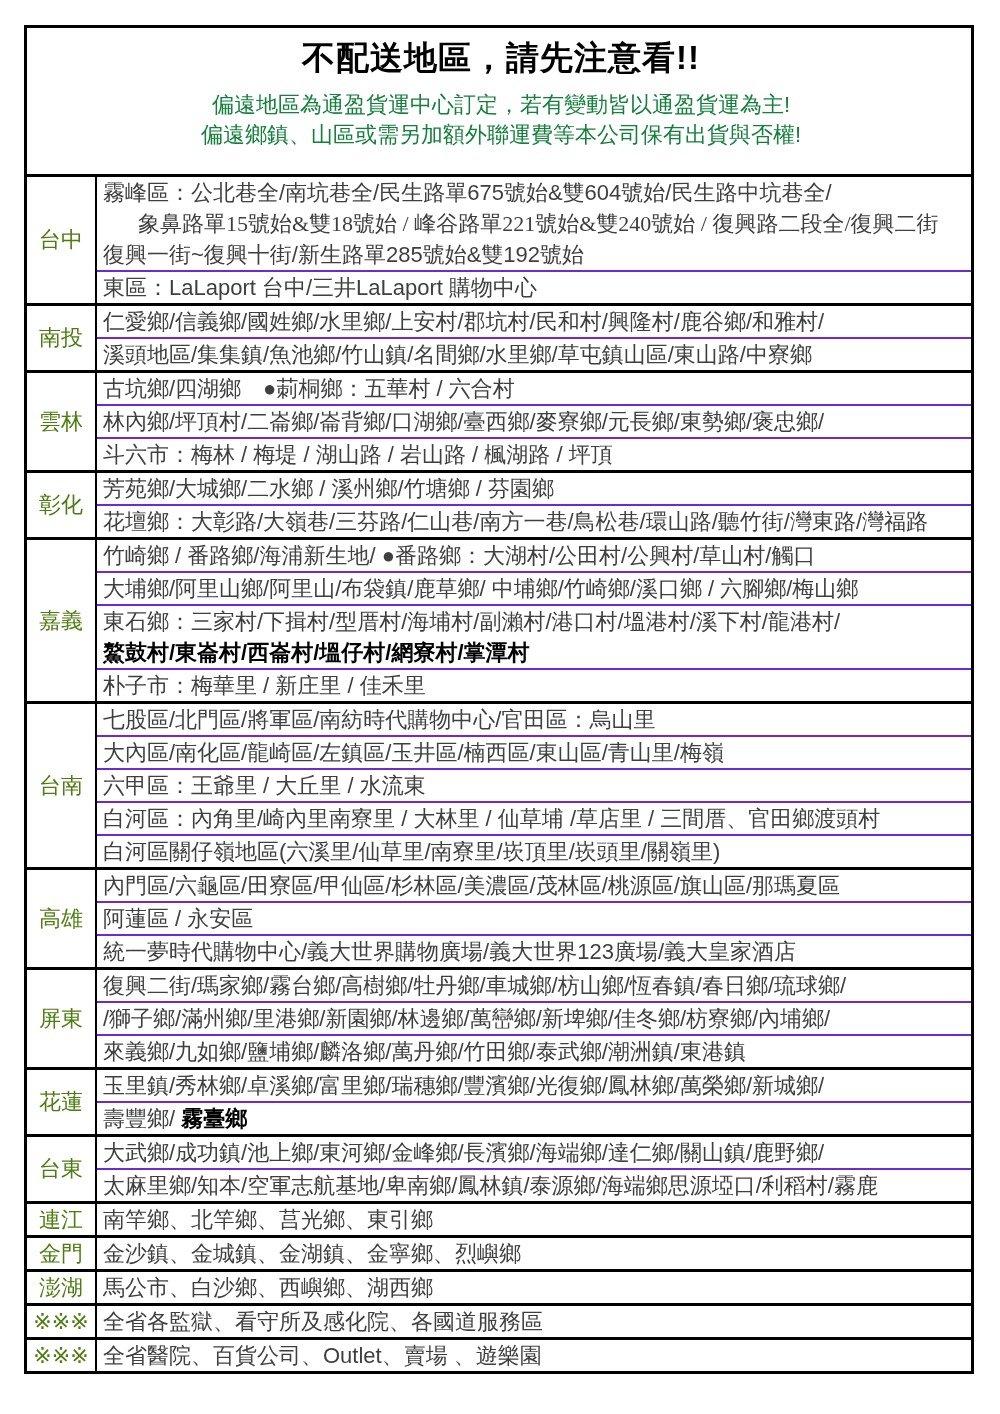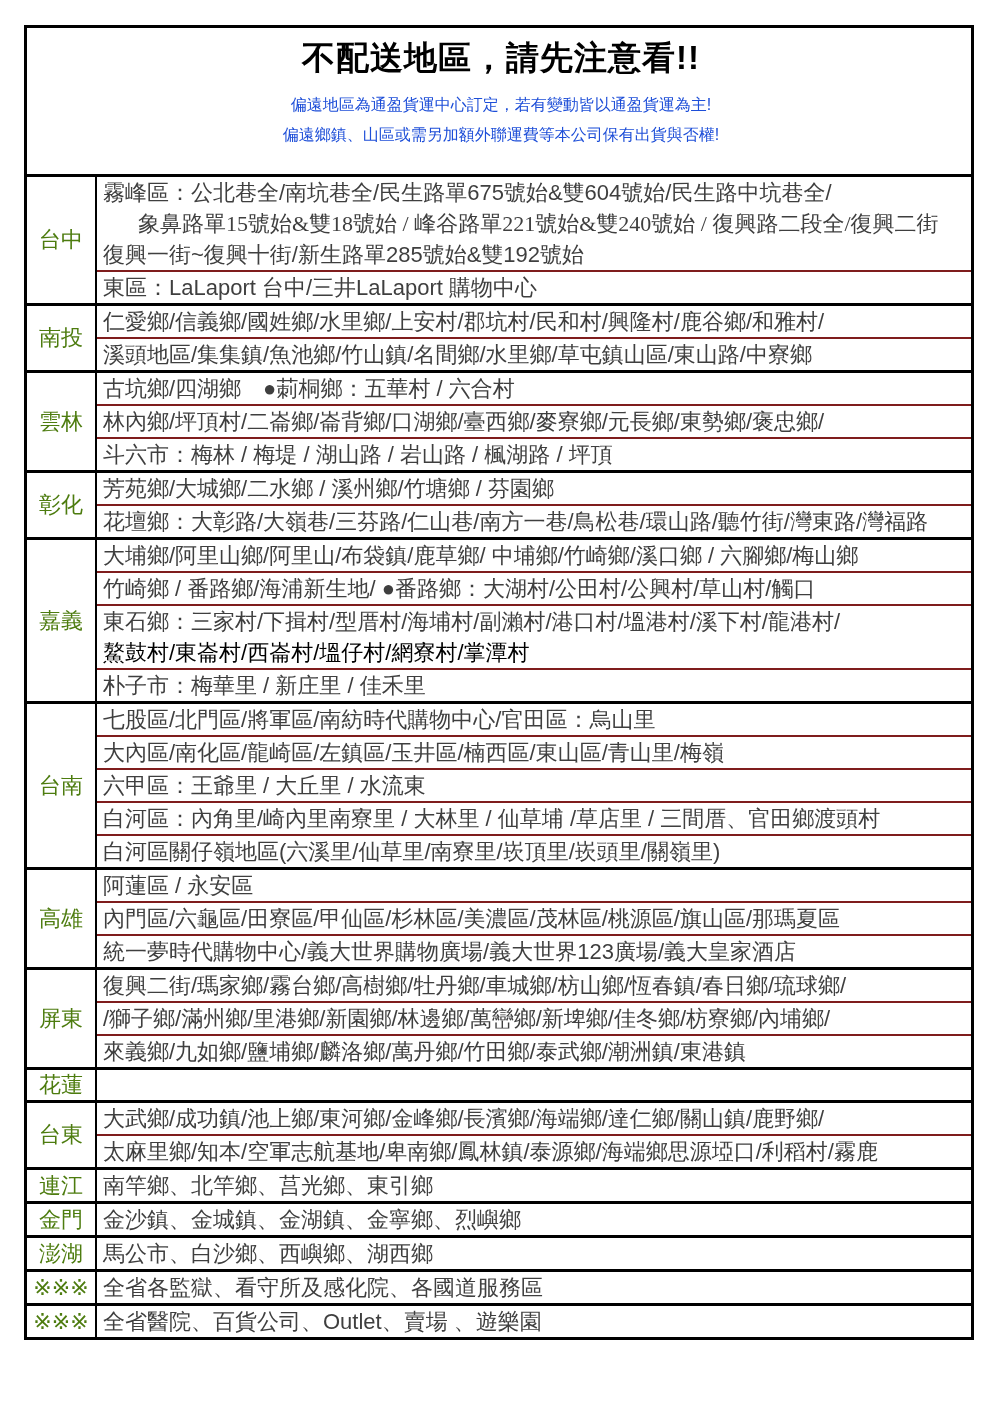--- a/index.html
+++ b/index.html
@@ -16,43 +16,43 @@
   .table-header{
     text-align:center;
     padding:8px 0 24px 4px;
   }
   .notice-title{
     font-size:33px;line-height:44px;font-weight:700;color:#000;
     letter-spacing:1px;
     margin-bottom:10px;
   }
   .notice-note{
-    font-size:16px;line-height:30px;color:#1d4ed8;
+    font-size:22px;line-height:30px;color:#15803d;
   }
   .group{
     display:flex;border-top:3px solid #000;
   }
   .label{
     flex:0 0 70px;
     display:flex;align-items:center;justify-content:center;
     font-size:22px;color:#4d7c0f;
     border-right:2px solid #000;
     padding:0 2px;box-sizing:border-box;
   }
   .rows{flex:1;min-width:0;display:flex;flex-direction:column;}
   .row{padding:0;}
-  .row + .row{border-top:2px solid #7f1d1d;}
+  .row + .row{border-top:2px solid #6d28d9;}
   .line{
     font-size:22px;line-height:29px;
     padding:1px 4px 1px 6px;
     white-space:nowrap;overflow:hidden;
     color:#3f3f3f;
   }
   .serif{font-family:"Liberation Serif","DejaVu Serif",serif;margin-left:35px;}
-  .bold{font-weight:400;color:#000;}
+  .bold{font-weight:700;color:#000;}
 </style>
 </head>
 <body>
 
 <div class="table">
 
   <div class="table-header">
     <div class="notice-title">不配送地區，請先注意看!!</div>
     <div class="notice-note">偏遠地區為通盈貨運中心訂定，若有變動皆以通盈貨運為主!</div>
     <div class="notice-note">偏遠鄉鎮、山區或需另加額外聯運費等本公司保有出貨與否權!</div>
@@ -108,24 +108,24 @@
       <div class="row">
         <div class="line">花壇鄉：大彰路/大嶺巷/三芬路/仁山巷/南方一巷/鳥松巷/環山路/聽竹街/灣東路/灣福路</div>
       </div>
     </div>
   </div>
 
   <div class="group">
     <div class="label">嘉義</div>
     <div class="rows">
       <div class="row">
+        <div class="line">竹崎鄉 / 番路鄉/海浦新生地/ ●番路鄉：大湖村/公田村/公興村/草山村/觸口</div>
+      </div>
+      <div class="row">
         <div class="line">大埔鄉/阿里山鄉/阿里山/布袋鎮/鹿草鄉/ 中埔鄉/竹崎鄉/溪口鄉 / 六腳鄉/梅山鄉</div>
-      </div>
-      <div class="row">
-        <div class="line">竹崎鄉 / 番路鄉/海浦新生地/ ●番路鄉：大湖村/公田村/公興村/草山村/觸口</div>
       </div>
       <div class="row">
         <div class="line">東石鄉：三家村/下揖村/型厝村/海埔村/副瀨村/港口村/塭港村/溪下村/龍港村/</div>
         <div class="line bold">鰲鼓村/東崙村/西崙村/塭仔村/網寮村/掌潭村</div>
       </div>
       <div class="row">
         <div class="line">朴子市：梅華里 / 新庄里 / 佳禾里</div>
       </div>
     </div>
   </div>
@@ -148,26 +148,26 @@
       <div class="row">
         <div class="line">白河區關仔嶺地區(六溪里/仙草里/南寮里/崁頂里/崁頭里/關嶺里)</div>
       </div>
     </div>
   </div>
 
   <div class="group">
     <div class="label">高雄</div>
     <div class="rows">
       <div class="row">
+        <div class="line">內門區/六龜區/田寮區/甲仙區/杉林區/美濃區/茂林區/桃源區/旗山區/那瑪夏區</div>
+      </div>
+      <div class="row">
         <div class="line">阿蓮區 / 永安區</div>
       </div>
       <div class="row">
-        <div class="line">內門區/六龜區/田寮區/甲仙區/杉林區/美濃區/茂林區/桃源區/旗山區/那瑪夏區</div>
-      </div>
-      <div class="row">
         <div class="line">統一夢時代購物中心/義大世界購物廣場/義大世界123廣場/義大皇家酒店</div>
       </div>
     </div>
   </div>
 
   <div class="group">
     <div class="label">屏東</div>
     <div class="rows">
       <div class="row">
         <div class="line">復興二街/瑪家鄉/霧台鄉/高樹鄉/牡丹鄉/車城鄉/枋山鄉/恆春鎮/春日鄉/琉球鄉/</div>
@@ -176,20 +176,28 @@
         <div class="line">/獅子鄉/滿州鄉/里港鄉/新園鄉/林邊鄉/萬巒鄉/新埤鄉/佳冬鄉/枋寮鄉/內埔鄉/</div>
       </div>
       <div class="row">
         <div class="line">來義鄉/九如鄉/鹽埔鄉/麟洛鄉/萬丹鄉/竹田鄉/泰武鄉/潮洲鎮/東港鎮</div>
       </div>
     </div>
   </div>
 
   <div class="group">
     <div class="label">花蓮</div>
+    <div class="rows">
+      <div class="row">
+        <div class="line">玉里鎮/秀林鄉/卓溪鄉/富里鄉/瑞穗鄉/豐濱鄉/光復鄉/鳳林鄉/萬榮鄉/新城鄉/</div>
+      </div>
+      <div class="row">
+        <div class="line"><span>壽豐鄉/ </span><span class="bold">霧臺鄉</span></div>
+      </div>
+    </div>
   </div>
 
   <div class="group">
     <div class="label">台東</div>
     <div class="rows">
       <div class="row">
         <div class="line">大武鄉/成功鎮/池上鄉/東河鄉/金峰鄉/長濱鄉/海端鄉/達仁鄉/關山鎮/鹿野鄉/</div>
       </div>
       <div class="row">
         <div class="line">太麻里鄉/知本/空軍志航基地/卑南鄉/鳳林鎮/泰源鄉/海端鄉思源埡口/利稻村/霧鹿</div>

